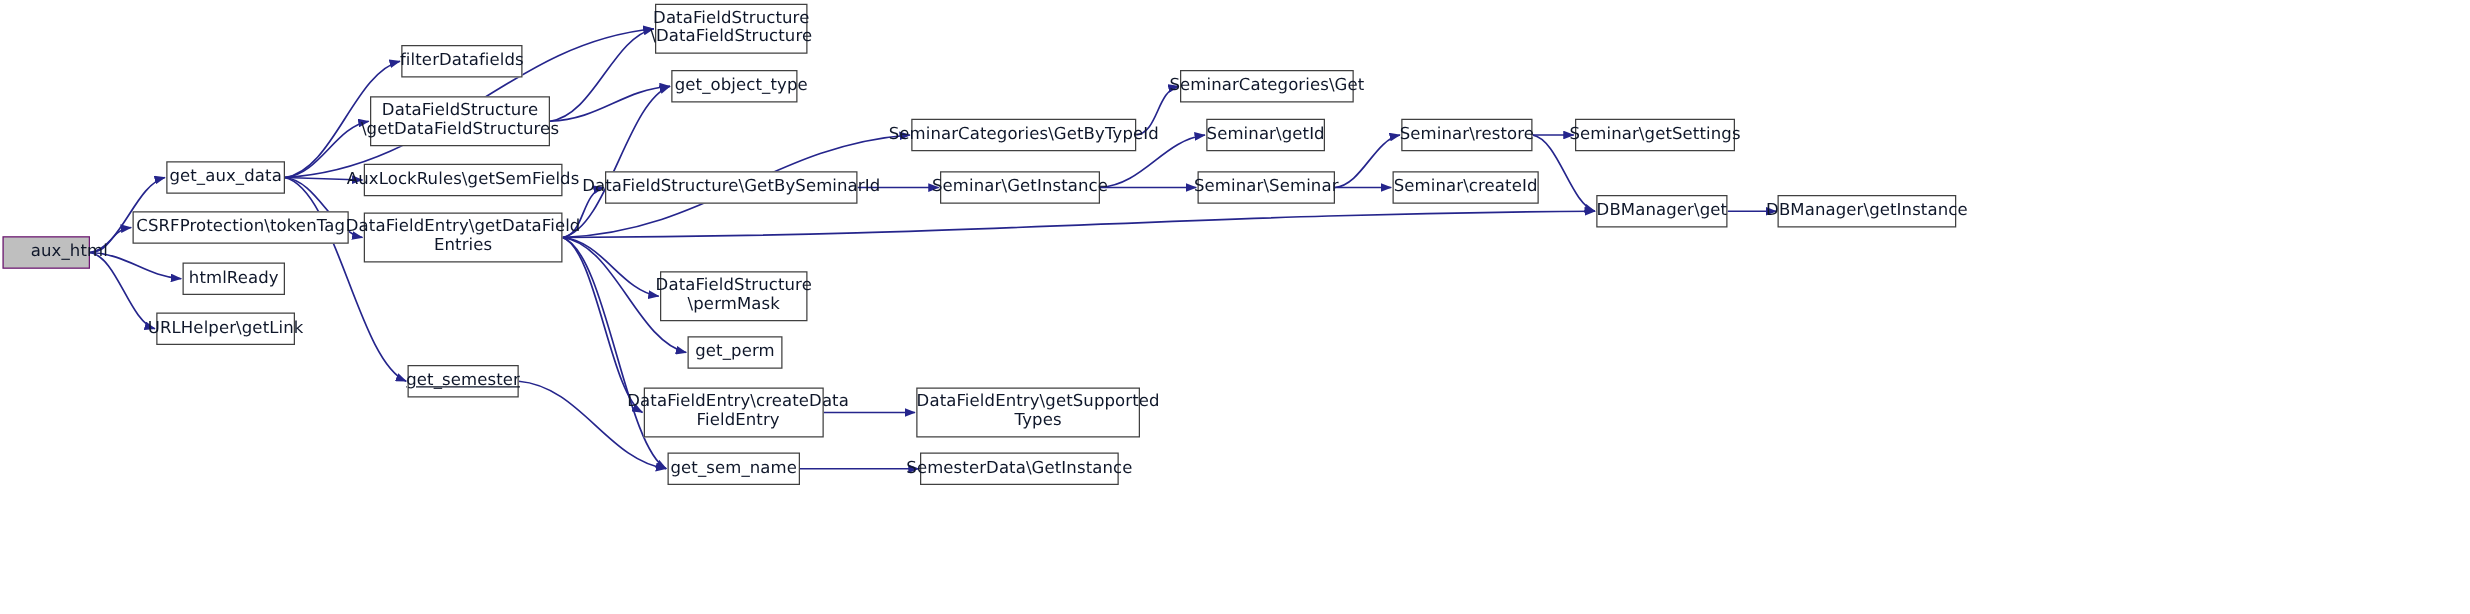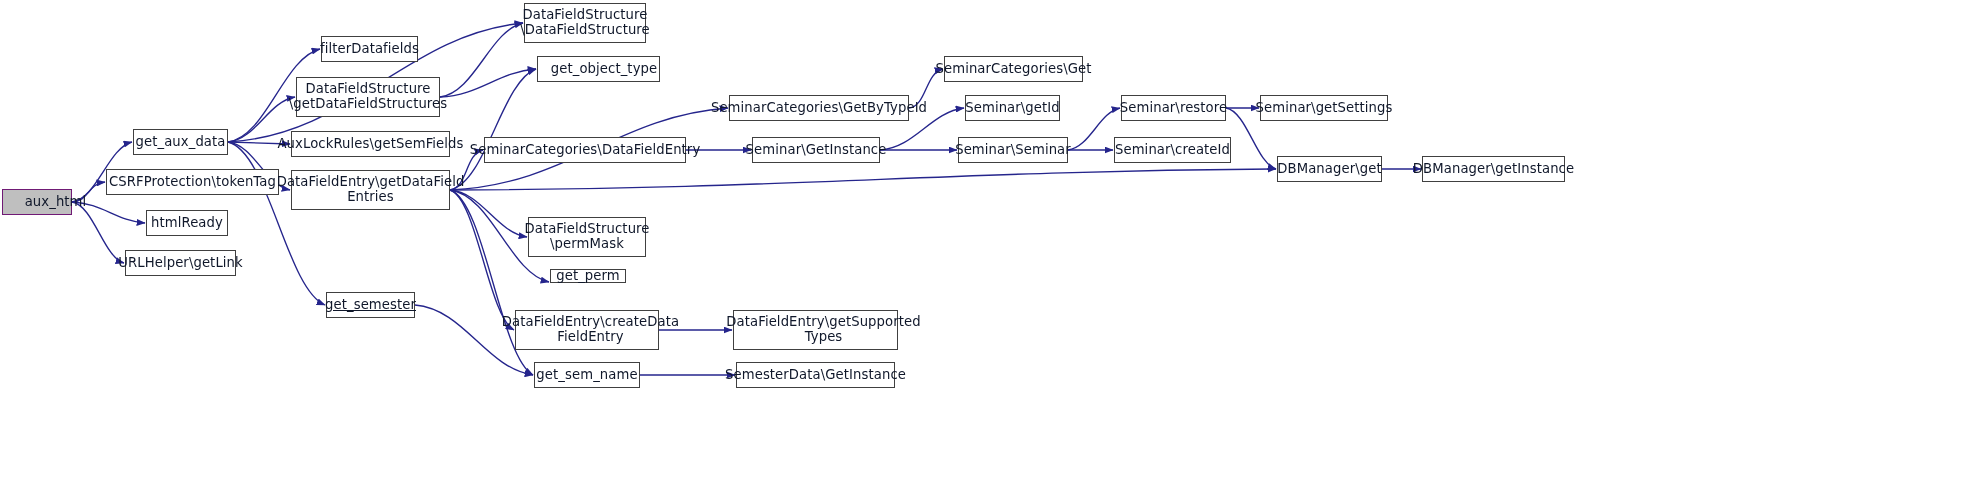--- a/index.html
+++ b/index.html
@@ -94,30 +94,30 @@
       <div class="node" style="left: 125px; top: 250px; width: 111px; height: 26px;">URLHelper\getLink</div>
       <div class="node" style="left: 321px; top: 36px; width: 97px; height: 26px;">filterDatafields</div>
       <div class="node" style="left: 296px; top: 77px; width: 144px; height: 40px;">DataFieldStructure
 \getDataFieldStructures</div>
       <div class="node" style="left: 291px; top: 131px; width: 159px; height: 26px;">AuxLockRules\getSemFields</div>
       <div class="node" style="left: 291px; top: 170px; width: 159px; height: 40px;">DataFieldEntry\getDataField
 Entries</div>
       <div class="node" style="left: 326px; top: 292px; width: 89px; height: 26px; text-decoration: underline;">get_semester</div>
       <div class="node" style="left: 524px; top: 3px; width: 122px; height: 40px;">DataFieldStructure
 \DataFieldStructure</div>
-      <div class="node" style="left: 537px; top: 56px; width: 123px; height: 26px; padding-left: 15px;">get_object_type</div>
-      <div class="node" style="left: 484px; top: 137px; width: 202px; height: 26px;">SeminarCategories\DataFieldEntry</div>
+      <div class="node" style="left: 537px; top: 56px; width: 101px; height: 26px; padding-left: 15px;">get_object_type</div>
+      <div class="node" style="left: 484px; top: 137px; width: 202px; height: 26px;">DataFieldStructure\GetBySeminarId</div>
       <div class="node" style="left: 528px; top: 217px; width: 118px; height: 40px;">DataFieldStructure
 \permMask</div>
-      <div class="node" style="left: 550px; top: 269px; width: 76px; height: 14px;">get_perm</div>
+      <div class="node" style="left: 550px; top: 269px; width: 76px; height: 26px;">get_perm</div>
       <div class="node" style="left: 515px; top: 310px; width: 144px; height: 40px; padding-left: 11px;">DataFieldEntry\createData
 FieldEntry</div>
       <div class="node" style="left: 534px; top: 362px; width: 106px; height: 26px;">get_sem_name</div>
       <div class="node" style="left: 729px; top: 95px; width: 180px; height: 26px;">SeminarCategories\GetByTypeId</div>
-      <div class="node" style="left: 733px; top: 310px; width: 165px; height: 40px; padding-left: 20px;">DataFieldEntry\getSupported
+      <div class="node" style="left: 733px; top: 310px; width: 179px; height: 40px; padding-left: 20px;">DataFieldEntry\getSupported
 Types</div>
       <div class="node" style="left: 736px; top: 362px; width: 159px; height: 26px;">SemesterData\GetInstance</div>
       <div class="node" style="left: 752px; top: 137px; width: 128px; height: 26px;">Seminar\GetInstance</div>
       <div class="node" style="left: 944px; top: 56px; width: 139px; height: 26px;">SeminarCategories\Get</div>
       <div class="node" style="left: 965px; top: 95px; width: 95px; height: 26px;">Seminar\getId</div>
       <div class="node" style="left: 958px; top: 137px; width: 110px; height: 26px;">Seminar\Seminar</div>
       <div class="node" style="left: 1121px; top: 95px; width: 105px; height: 26px;">Seminar\restore</div>
       <div class="node" style="left: 1114px; top: 137px; width: 117px; height: 26px; text-align: center;">Seminar\createId</div>
       <div class="node" style="left: 1260px; top: 95px; width: 128px; height: 26px;">Seminar\getSettings</div>
       <div class="node" style="left: 1277px; top: 156px; width: 105px; height: 26px;">DBManager\get</div>

